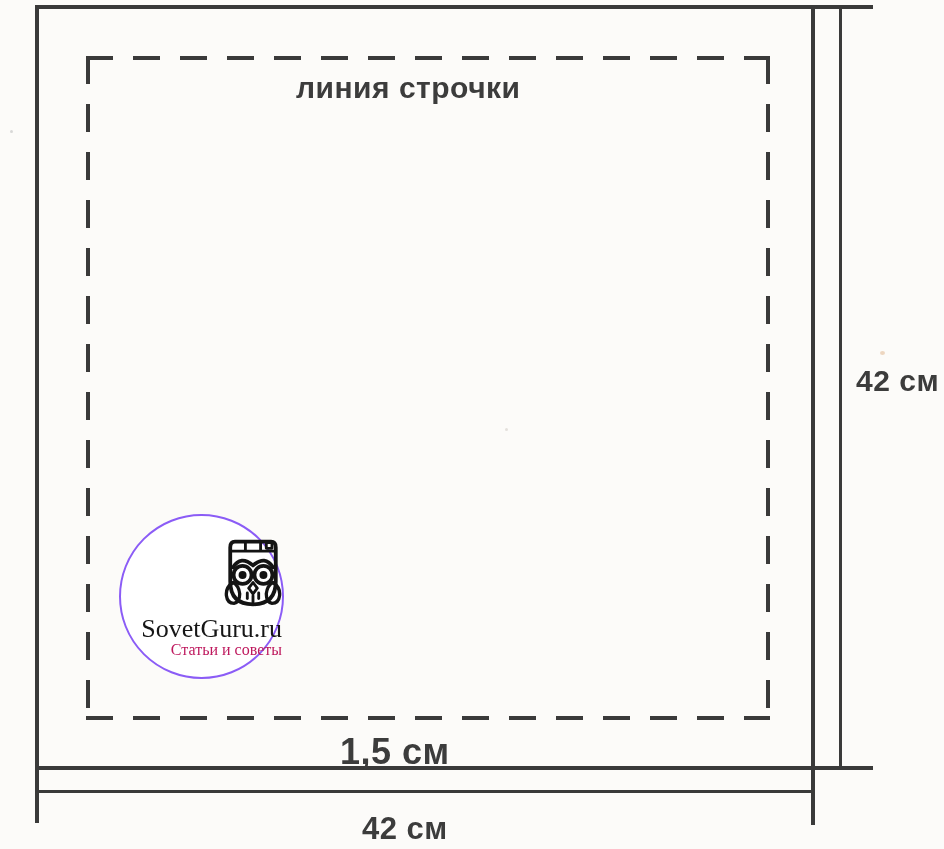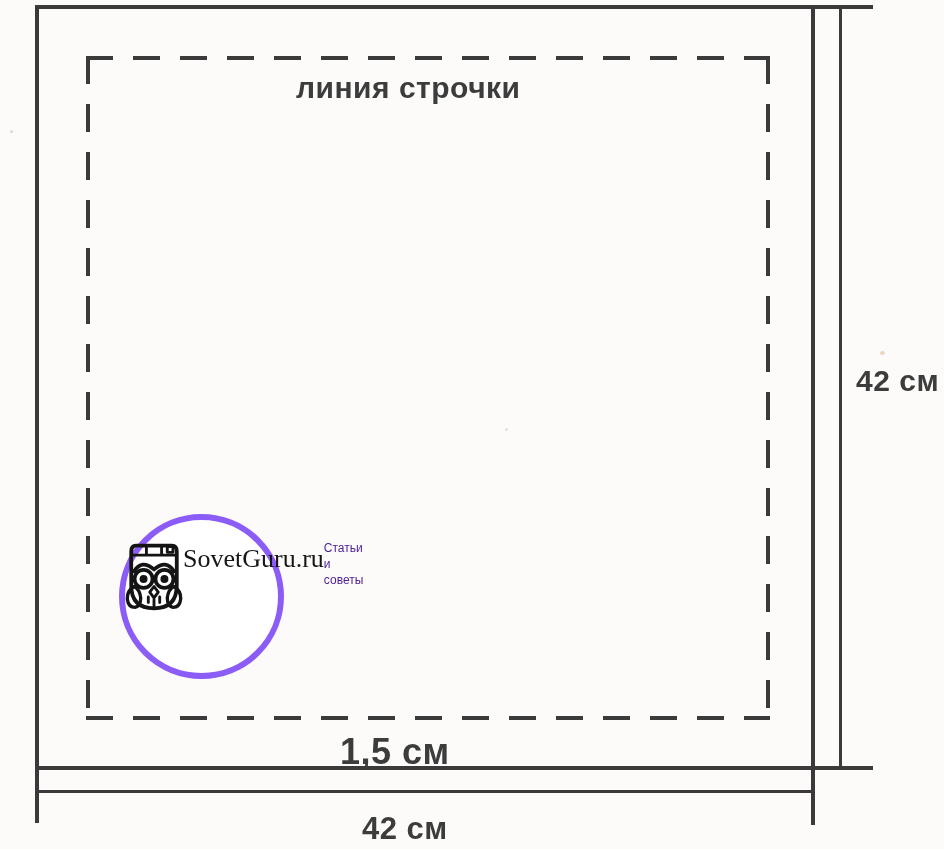--- a/index.html
+++ b/index.html
@@ -61,41 +61,41 @@
   #label-height { left: 856px; top: 364px; }
   #label-seam   { left: 340px; top: 735px; font-size: 36px; }
   #label-width  { left: 362px; top: 812px; font-size: 31px; }
 
   
   #logo {
     position: absolute;
     left: 119px; top: 514px;
     width: 165px; height: 165px;
     background: #ffffff;
-    border: 6px solid #8b5cf6;
+    border: 2px solid #8b5cf6;
     border-radius: 50%;
     display: flex;
-    flex-direction: row;
-    align-items: flex-start;
+    flex-direction: column;
+    align-items: flex-end;
     justify-content: flex-start;
     padding-top: 20px;
   }
   #logo .owl { flex: 0 0 auto; }
   #logo-site {
     font-family: "Liberation Serif", "DejaVu Serif", serif;
     font-size: 26px;
     line-height: 27px;
     color: #161616;
     margin-top: 5px;
   }
   #logo-tagline {
-    font-family: Liberation Sans, sans-serif;
-    font-size: 12px;
+    font-family: Liberation Serif, serif;
+    font-size: 16px;
     line-height: 16px;
-    color: #4c1d95;
+    color: #be185d;
   }
 
   
   .speck { position: absolute; border-radius: 50%; }
   #speck-1 { left: 880px; top: 351px; width: 5px; height: 4px; background: #e9cdb2; opacity: .8; }
   #speck-2 { left: 10px;  top: 130px; width: 3px; height: 3px; background: #c9c9c9; opacity: .7; }
   #speck-3 { left: 505px; top: 428px; width: 3px; height: 3px; background: #dddad4; opacity: .8; }
 </style>
 </head>
 <body>

